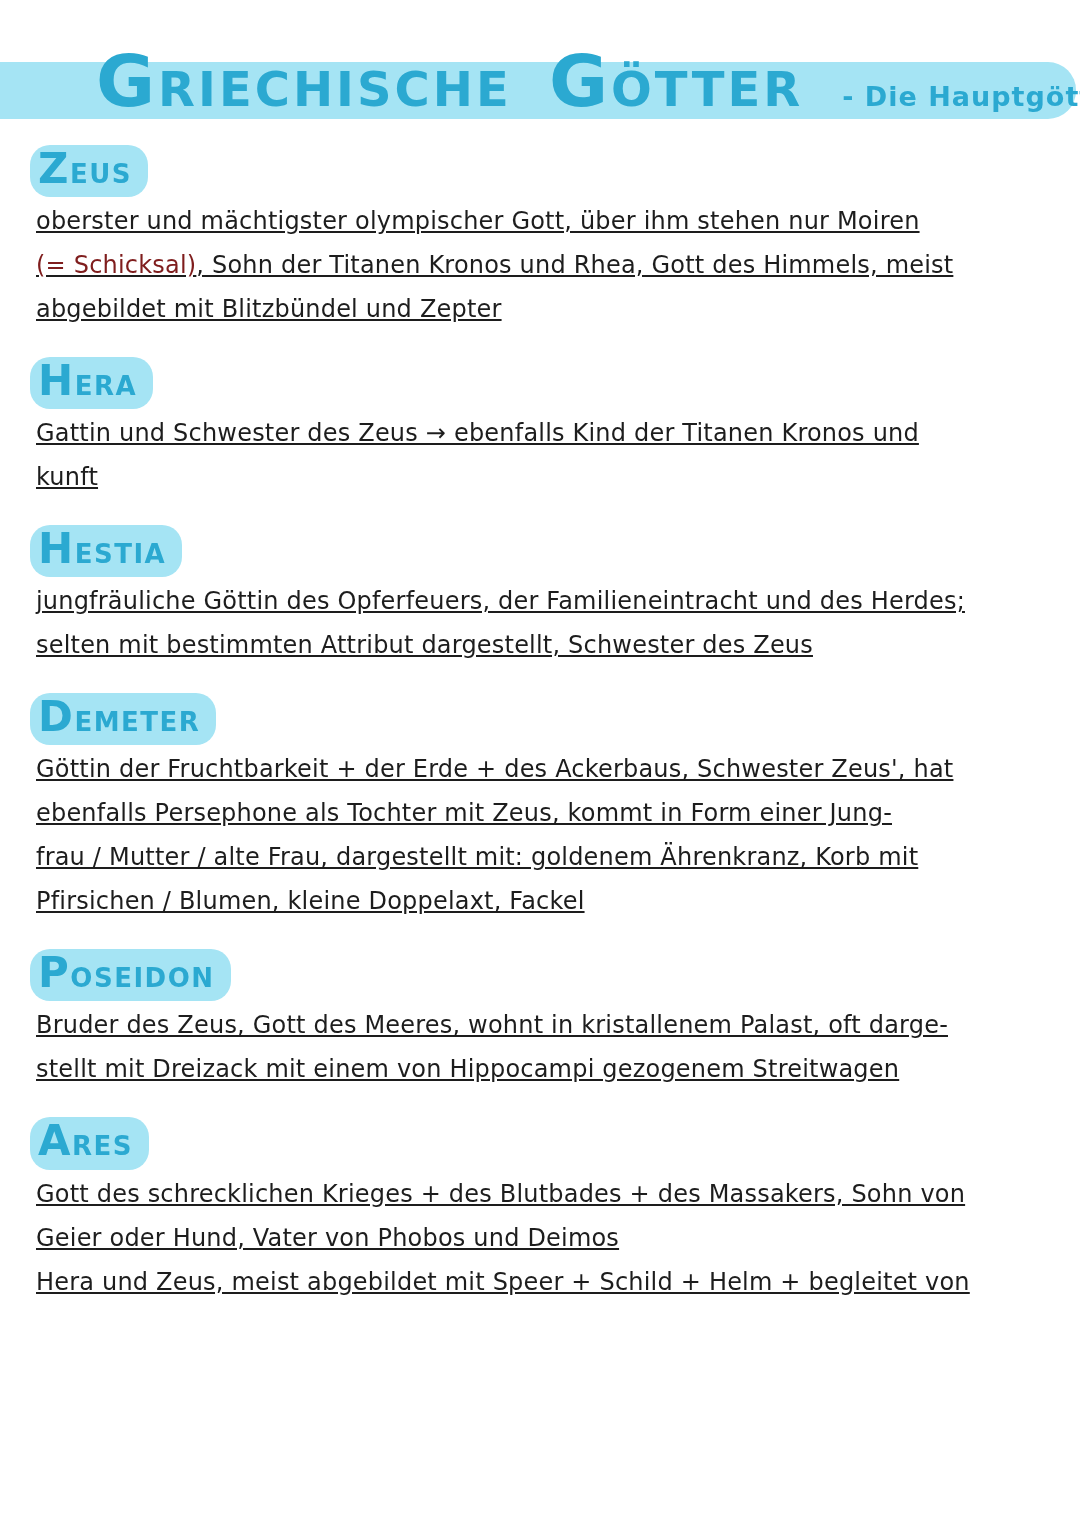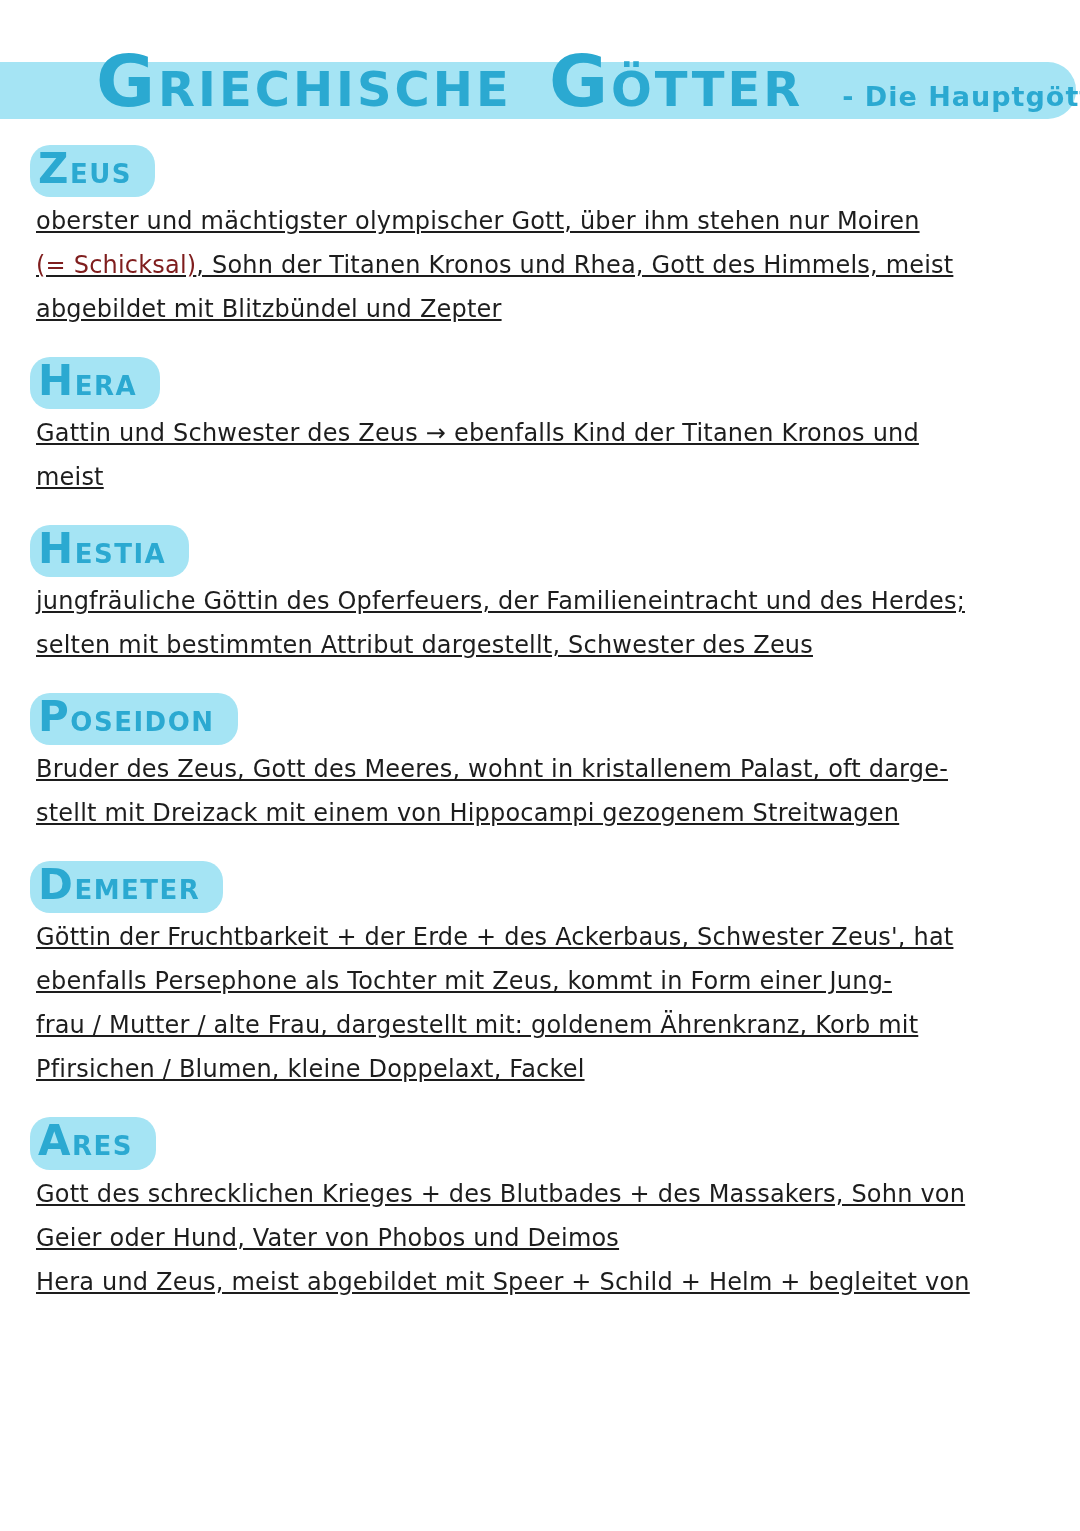--- a/index.html
+++ b/index.html
@@ -50,21 +50,21 @@
   }
   .god-section { margin-left: 30px; }
   .god-name {
     display: inline-block;
     margin: 26px 0 0 0;
     font-size: 26px;
     font-weight: bold;
     color: #2ba9d1;
     letter-spacing: 1.5px;
     line-height: 1.05;
-    padding: 2px 23px 6px 8px;
+    padding: 2px 16px 6px 8px;
     border-radius: 20px;
     background: transparent;
   }
   .god-name::first-letter { font-size: 42px; }
   .god-name[data-highlight="true"] { background: #a5e4f4; }
   .god-body { margin: 2px 0 0 6px; }
   .line {
     font-size: 24px;
     line-height: 44px;
     color: #1d1d1d;
@@ -102,48 +102,36 @@
     </div>
   </section>
 
   <section class="god-section">
     <h2 class="god-name" data-highlight="true">HERA</h2>
     <div class="god-body">
       <div class="line">
         <span>Gattin und Schwester des Zeus → ebenfalls Kind der Titanen Kronos und</span>
       </div>
       <div class="line">
-        <span>meist</span>
+        <span>kunft</span>
       </div>
     </div>
   </section>
 
   <section class="god-section">
   </section>
 
   <section class="god-section">
     <h2 class="god-name" data-highlight="true">HESTIA</h2>
     <div class="god-body">
       <div class="line">
         <span>jungfräuliche Göttin des Opferfeuers, der Familieneintracht und des Herdes;</span>
       </div>
       <div class="line">
         <span>selten mit bestimmten Attribut dargestellt, Schwester des Zeus</span>
-      </div>
-    </div>
-  </section>
-
-  <section class="god-section">
-    <h2 class="god-name" data-highlight="true">POSEIDON</h2>
-    <div class="god-body">
-      <div class="line">
-        <span>Bruder des Zeus, Gott des Meeres, wohnt in kristallenem Palast, oft darge-</span>
-      </div>
-      <div class="line">
-        <span>stellt mit Dreizack mit einem von Hippocampi gezogenem Streitwagen</span>
       </div>
     </div>
   </section>
 
   <section class="god-section">
     <h2 class="god-name" data-highlight="true">DEMETER</h2>
     <div class="god-body">
       <div class="line">
         <span>Göttin der Fruchtbarkeit + der Erde + des Ackerbaus, Schwester Zeus', hat</span>
       </div>
@@ -153,20 +141,32 @@
       <div class="line">
         <span>frau / Mutter / alte Frau, dargestellt mit: goldenem Ährenkranz, Korb mit</span>
       </div>
       <div class="line">
         <span>Pfirsichen / Blumen, kleine Doppelaxt, Fackel</span>
       </div>
     </div>
   </section>
 
   <section class="god-section">
+    <h2 class="god-name" data-highlight="true">POSEIDON</h2>
+    <div class="god-body">
+      <div class="line">
+        <span>Bruder des Zeus, Gott des Meeres, wohnt in kristallenem Palast, oft darge-</span>
+      </div>
+      <div class="line">
+        <span>stellt mit Dreizack mit einem von Hippocampi gezogenem Streitwagen</span>
+      </div>
+    </div>
+  </section>
+
+  <section class="god-section">
     <h2 class="god-name" data-highlight="true">ARES</h2>
     <div class="god-body">
       <div class="line">
         <span>Gott des schrecklichen Krieges + des Blutbades + des Massakers, Sohn von</span>
       </div>
       <div class="line">
         <span>Geier oder Hund, Vater von Phobos und Deimos</span>
       </div>
       <div class="line">
         <span>Hera und Zeus, meist abgebildet mit Speer + Schild + Helm + begleitet von</span>

